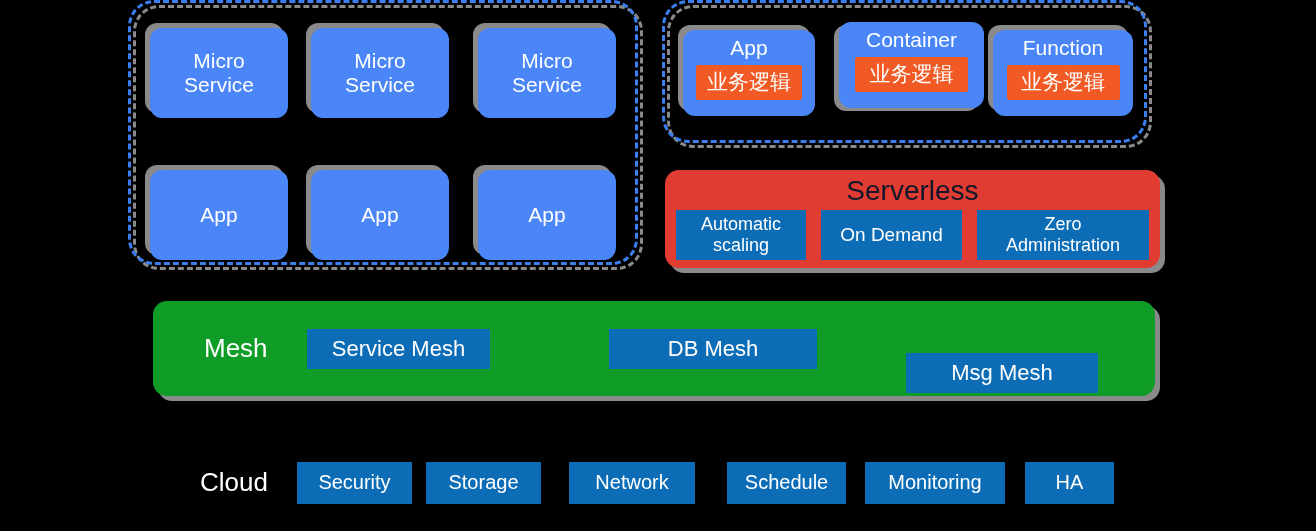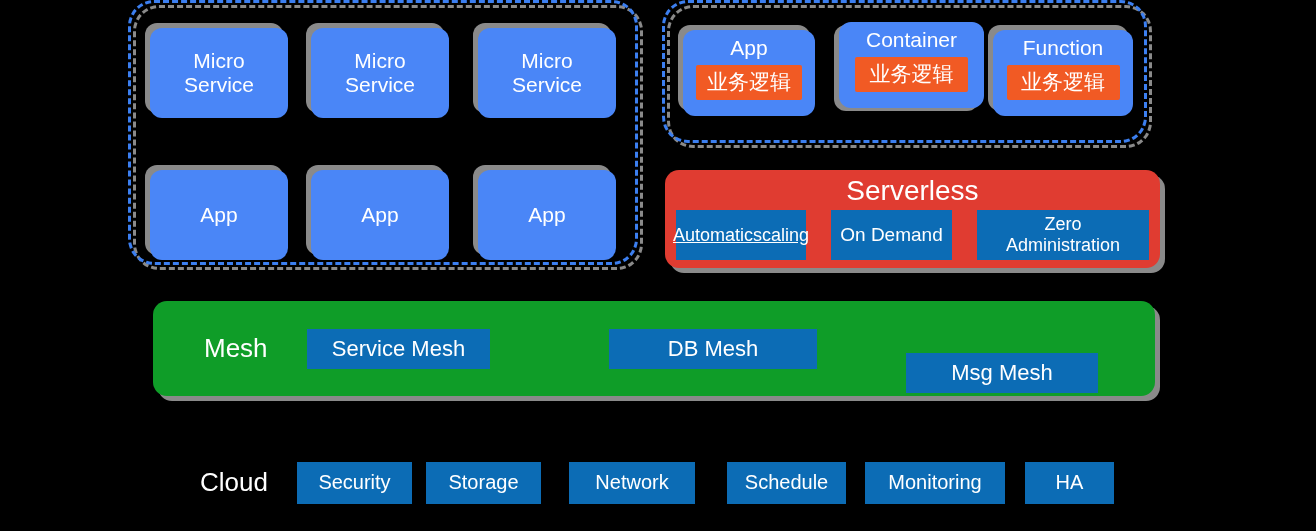--- a/index.html
+++ b/index.html
@@ -150,28 +150,28 @@
   <div class="abs node node-blue" style="left:993px; top:30px; width:140px; height:86px; justify-content:flex-start; padding-top:6px;">
     <span class="t21">Function</span>
     <div class="chip chip-orange cjk" style="margin-top:5px; width:113px; height:35px;">
       <span>业务逻辑</span>
     </div>
   </div>
 
   <div class="abs shadow-sharp" style="left:670px; top:175px; width:495px; height:98px; border-radius:14px;"></div>
   <div class="abs band band-red" style="left:665px; top:170px; width:495px; height:98px;">
     <div style="text-align:center; padding-top:5px;">
-      <span class="t28" style="color:#ffffff;">Serverless</span>
+      <span class="t28" style="color:#0f172a;">Serverless</span>
     </div>
     <div style="display:flex; justify-content:space-between; padding:3px 11px 0 11px;">
-      <div class="chip" style="width:130px; height:50px; flex-direction:row;text-decoration:underline;">
+      <div class="chip" style="width:130px; height:50px; flex-direction:column;">
         <span class="t18">Automatic</span>
         <span class="t18">scaling</span>
       </div>
-      <div class="chip" style="width:121px; height:50px;">
+      <div class="chip" style="width:141px; height:50px;">
         <span class="t19">On Demand</span>
       </div>
       <div class="chip" style="width:172px; height:50px; flex-direction:column;justify-content:center;">
         <span class="t18">Zero</span>
         <span class="t18">Administration</span>
       </div>
     </div>
   </div>
 
   <div class="abs shadow-sharp" style="left:158px; top:306px; width:1002px; height:95px; border-radius:14px;"></div>

